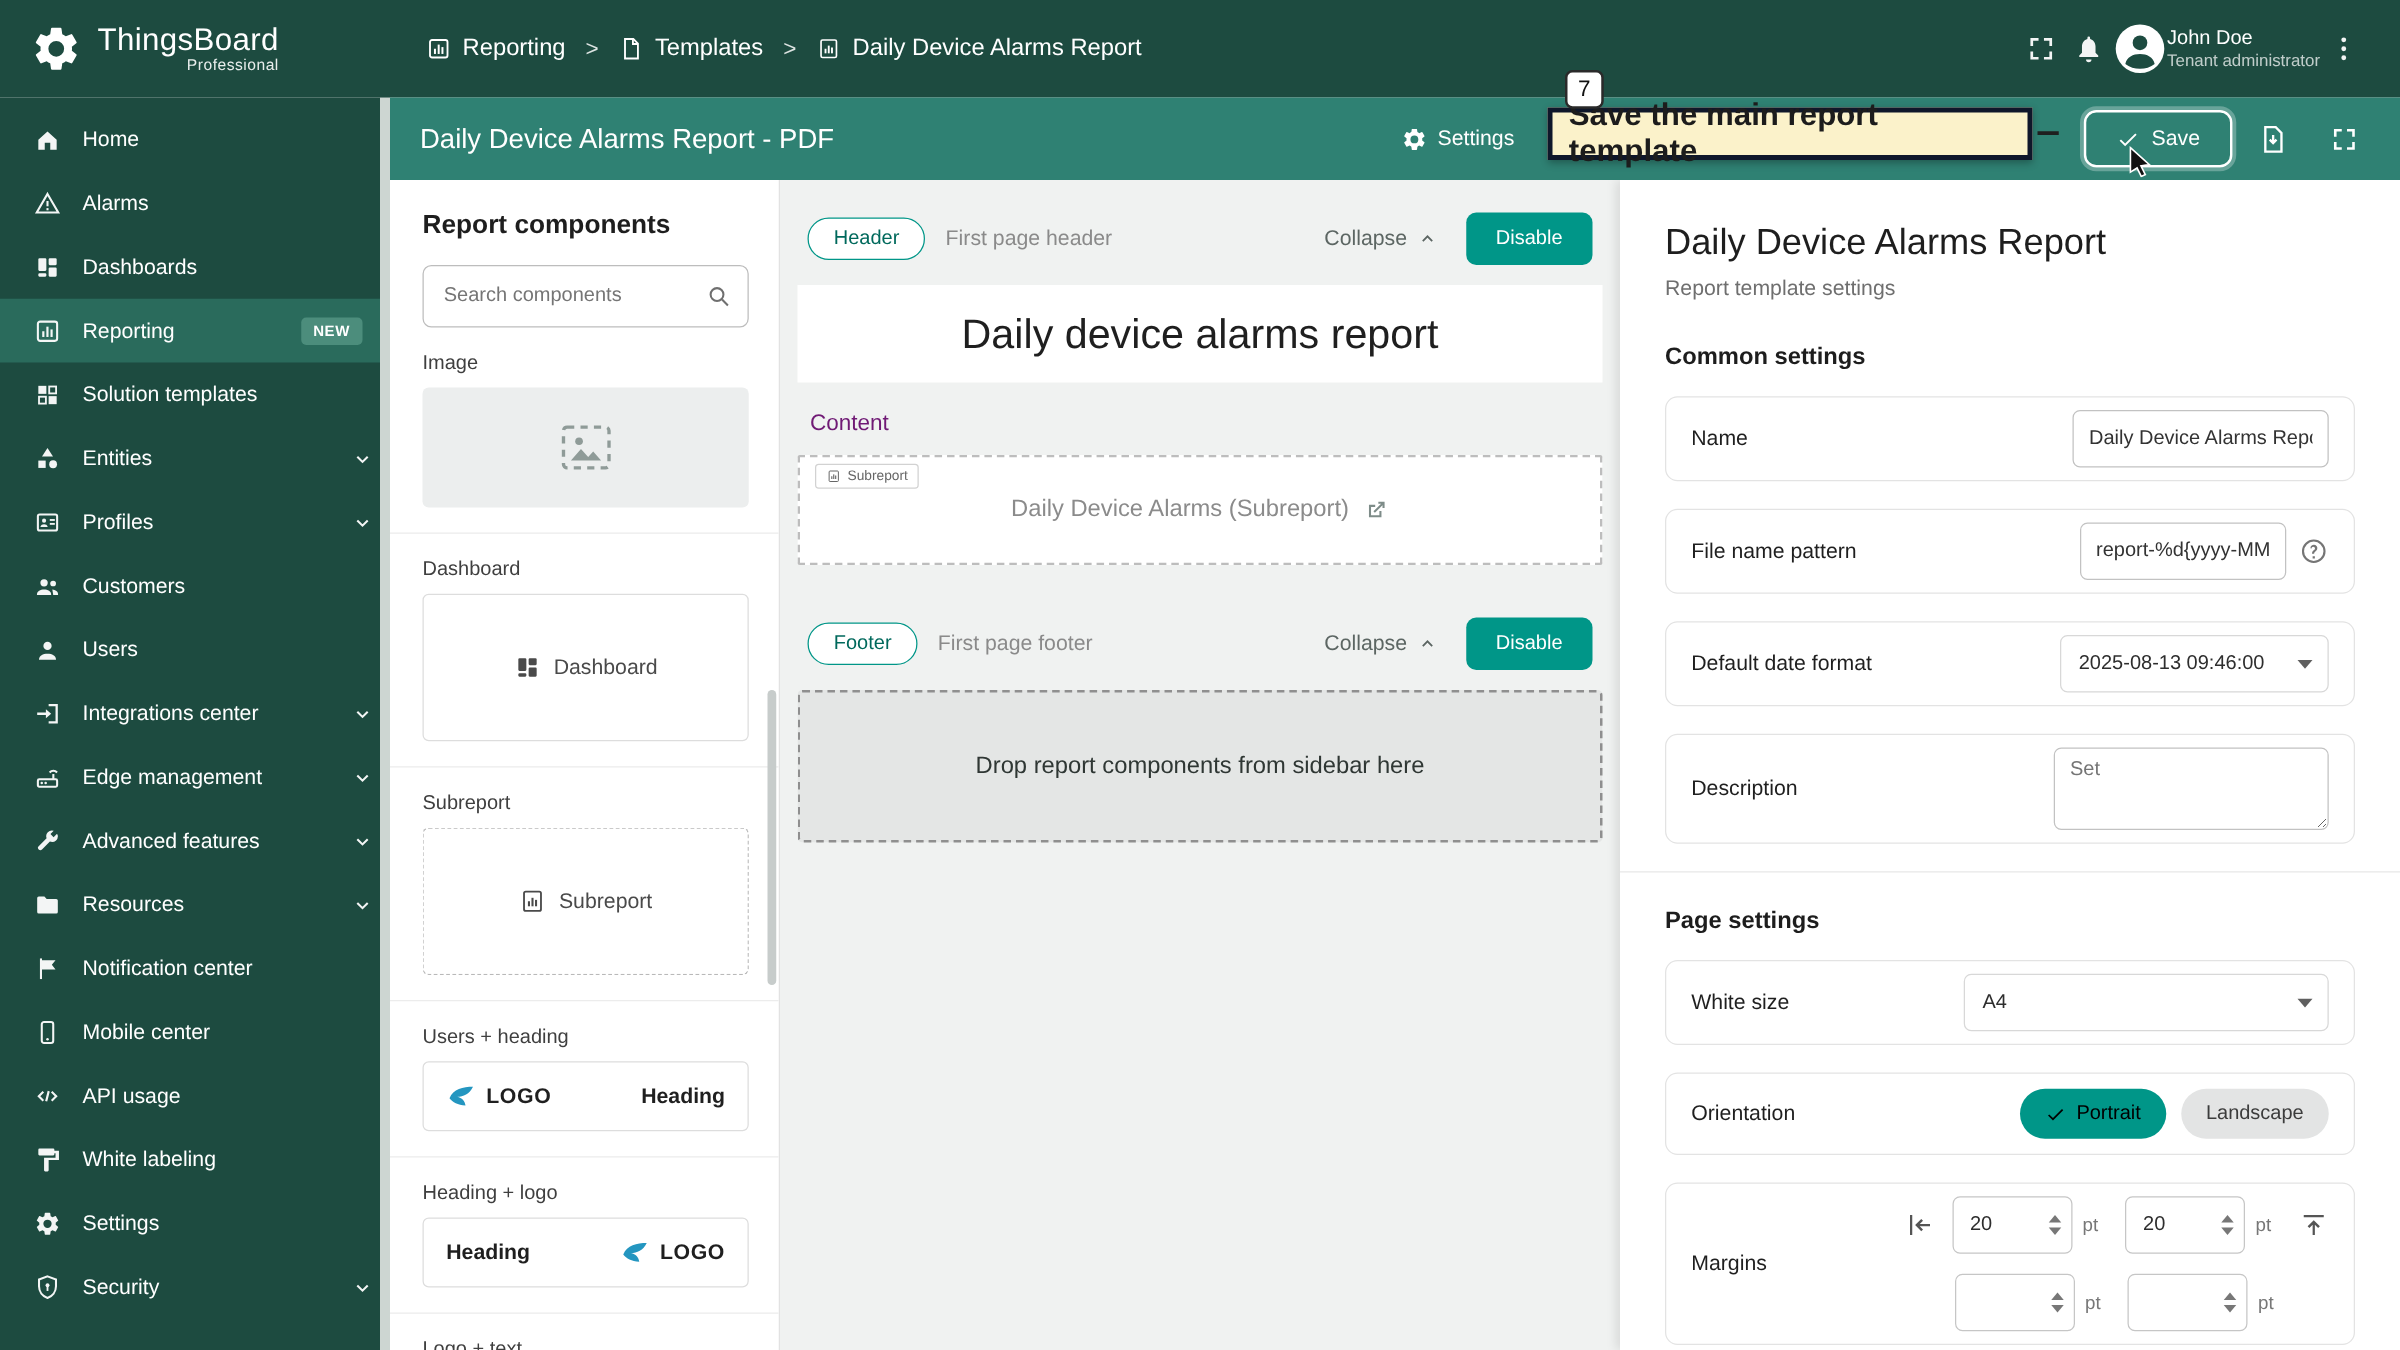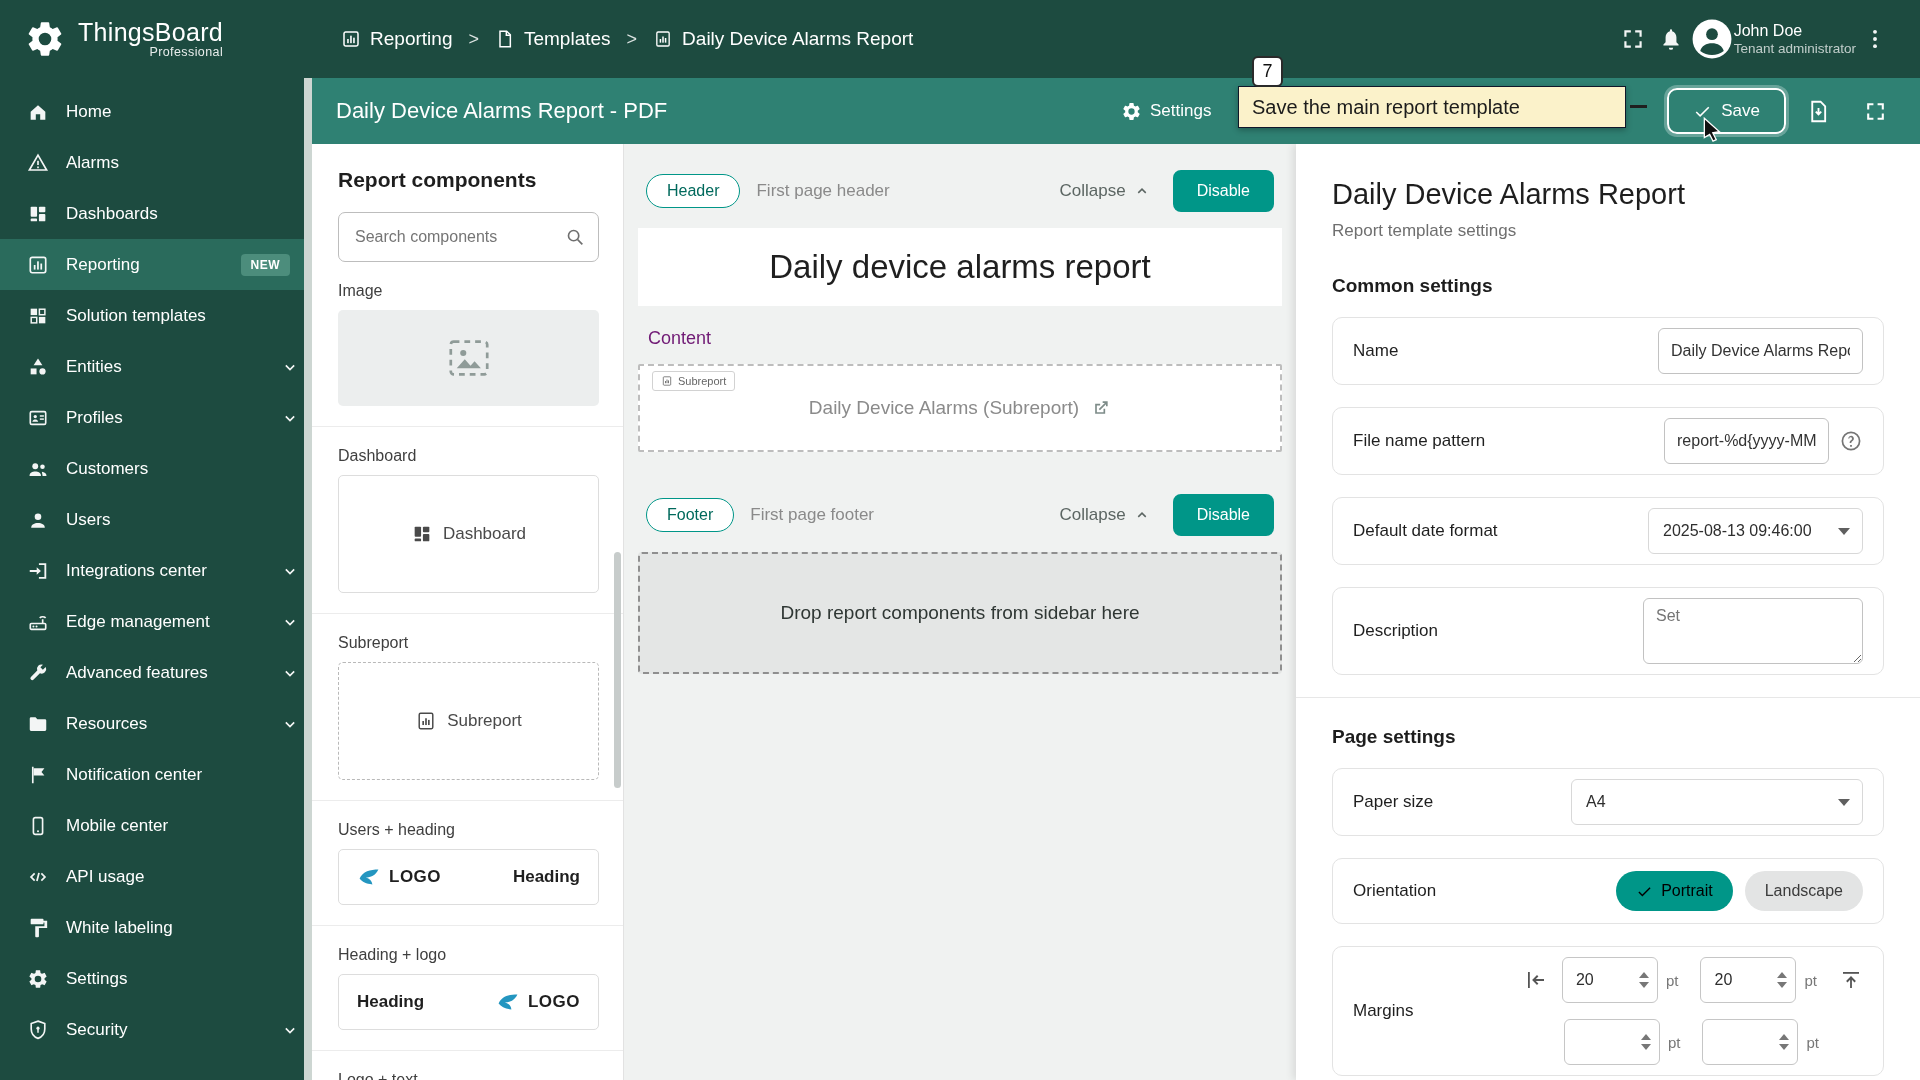--- a/index.html
+++ b/index.html
@@ -119,21 +119,21 @@
   .stepper { display:flex; align-items:center; justify-content:space-between; width:96px; height:46px; border:1px solid #c6c6c6; border-radius:6px; padding:0 8px 0 13px; font-size:16px; color:#2e2e2e; margin-left:14px; }
   .spin { display:flex; flex-direction:column; cursor:pointer; }
   .spin i { display:block; width:0; height:0; border-left:5px solid transparent; border-right:5px solid transparent; }
   .spin .up { border-bottom:6px solid #777; margin-bottom:4px; }
   .spin .down { border-top:6px solid #777; }
   .unit { font-size:15px; color:#777; margin:0 8px 0 8px; }
   .m-line .micon.right { margin-left:14px; }
   .m-spacer { width:26px; }
 
   
-  .anno-tooltip { position:absolute; left:1238px; top:86px; width:388px; height:42px; background:var(--tooltip_bg,#fbf2ca); border:1px solid #0f172a; box-shadow:0 2px 6px rgba(0,0,0,.3); display:flex; align-items:center; padding:0 13px; font-size:20px; color:#1c1c1c; z-index:60; }
+  .anno-tooltip { position:absolute; left:1238px; top:86px; width:388px; height:42px; background:var(--tooltip_bg,#fbf2ca); border:4px solid #0f172a; box-shadow:0 2px 6px rgba(0,0,0,.3); display:flex; align-items:center; padding:0 13px; font-size:25px; color:#1c1c1c; z-index:60;font-weight:bold; }
   .anno-step { position:absolute; left:1252px; top:56px; width:31px; height:31px; background:#fff; border:2px solid #2a2a2a; border-radius:6px; display:flex; align-items:center; justify-content:center; font-size:18px; color:#111; z-index:61; }
   .anno-line { position:absolute; left:1630px; top:105px; width:17px; height:3px; background:#1f1f1f; z-index:60; }
   .cursor { position:absolute; left:1700px; top:116px; z-index:70; }
 </style>
 </head>
 <body>
 
 <header class="topbar">
   <div class="brand">
     <span class="ic">
@@ -663,21 +663,21 @@
         <div class="row">
           <label>Description</label>
           <textarea class="desc" placeholder="Set" style=""></textarea>
         </div>
 
         <hr class="dt-divider">
 
         <div class="dt-heading" style="margin-top:0">Page settings</div>
 
         <div class="row">
-          <label>Paper size</label>
+          <label>White size</label>
           <div class="select paper">
             <span>A4</span>
             <span class="caret"></span>
           </div>
         </div>
 
         <div class="row">
           <label>Orientation</label>
           <div class="orient-group">
             <button class="pill-btn portrait">

